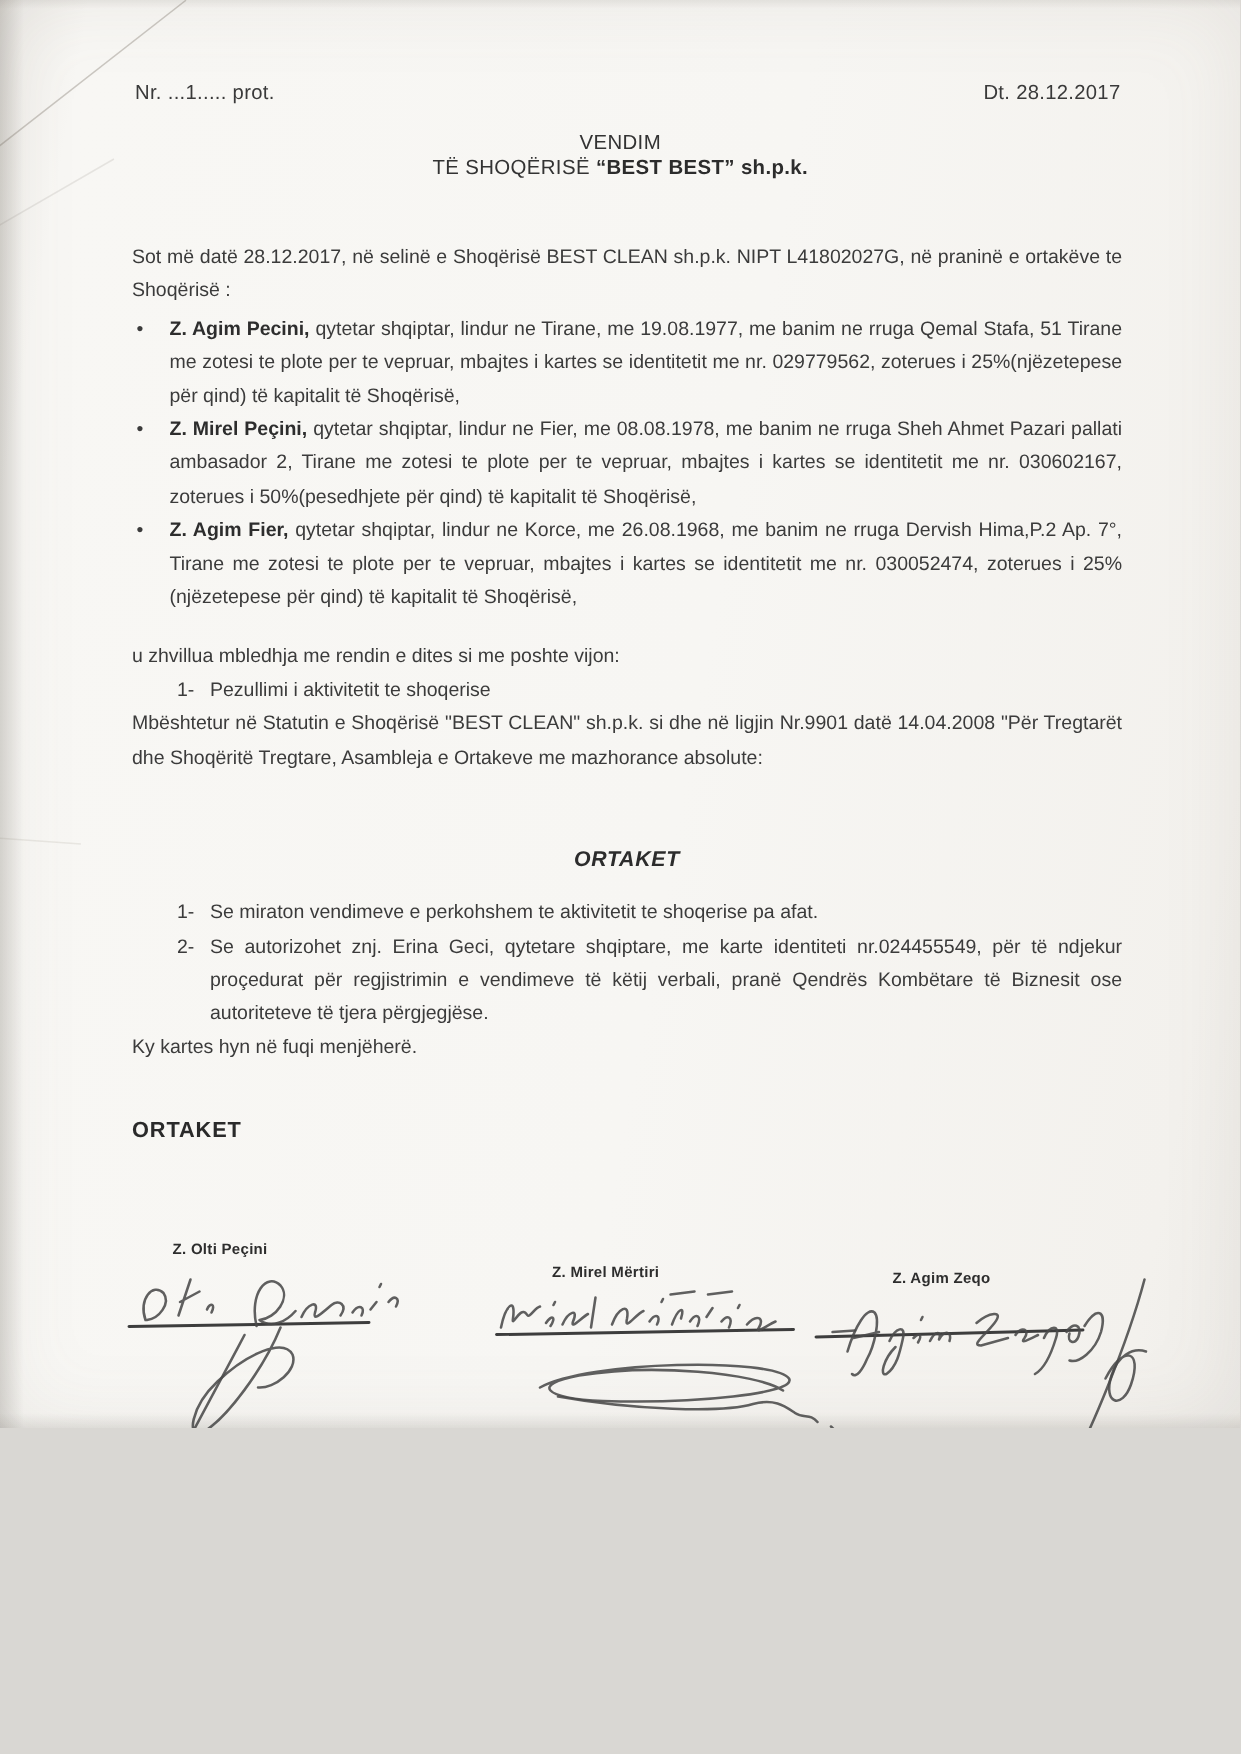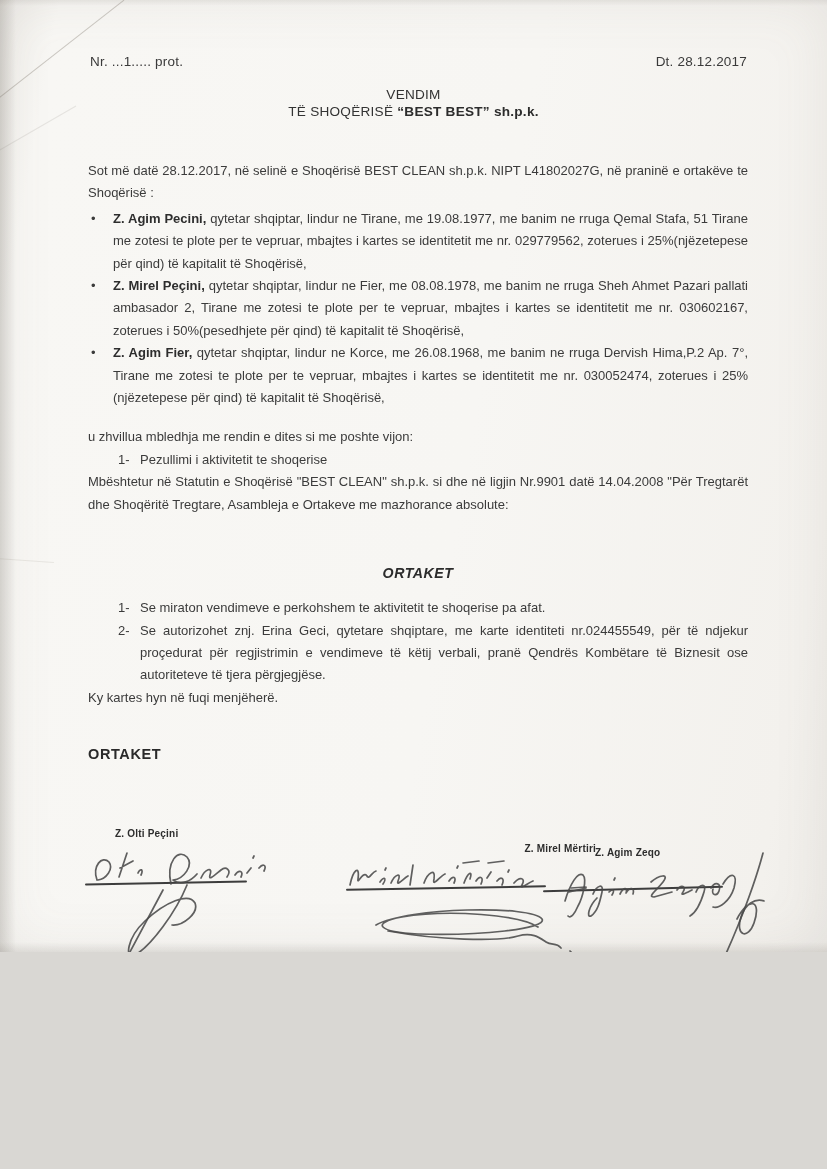--- a/index.html
+++ b/index.html
@@ -53,21 +53,21 @@
     font-weight:bold;font-style:italic;color:#2c2c2c;letter-spacing:.5px;line-height:22px;}
   .decl-list{margin-top:13px;}
   .closing{margin-top:0 !important;}
   .ortaket{margin:34px 0 0 0;text-align:left;font-size:14.5px;
     font-weight:bold;color:#2a2a2a;letter-spacing:.6px;line-height:22px;}
 
   
   .sig-block{position:absolute;width:250px;}
   .sig-label{font-size:10px;font-weight:bold;color:#2d2d2d;letter-spacing:.2px;}
   .sig1{left:75px;top:828px;}  .sig1 .sig-label{padding-left:40px;}
-  .sig2{left:346px;top:843px;text-align:right;} .sig2 .sig-label{padding-left:38px;}
+  .sig2{left:330px;top:843px;} .sig2 .sig-label{padding-left:38px;}
   .sig3{left:555px;top:847px;} .sig3 .sig-label{padding-left:40px;}
   .sig-line{position:absolute;height:2px;background:#3d3d3d;border-radius:1px;}
   .sig1 .sig-line{left:10px;top:54px;width:162px;transform:rotate(-1deg);}
   .sig2 .sig-line{left:0px;top:44px;width:200px;transform:rotate(-1deg);}
   .sig3 .sig-line{left:-12px;top:41px;width:180px;transform:rotate(-1.5deg);}
   .sig-svg{position:absolute;left:0;top:0;overflow:visible;}
   .sig-svg path{fill:none;stroke:#4a4a4a;stroke-width:1.7;
     stroke-linecap:round;stroke-linejoin:round;opacity:.88;}
 
   

